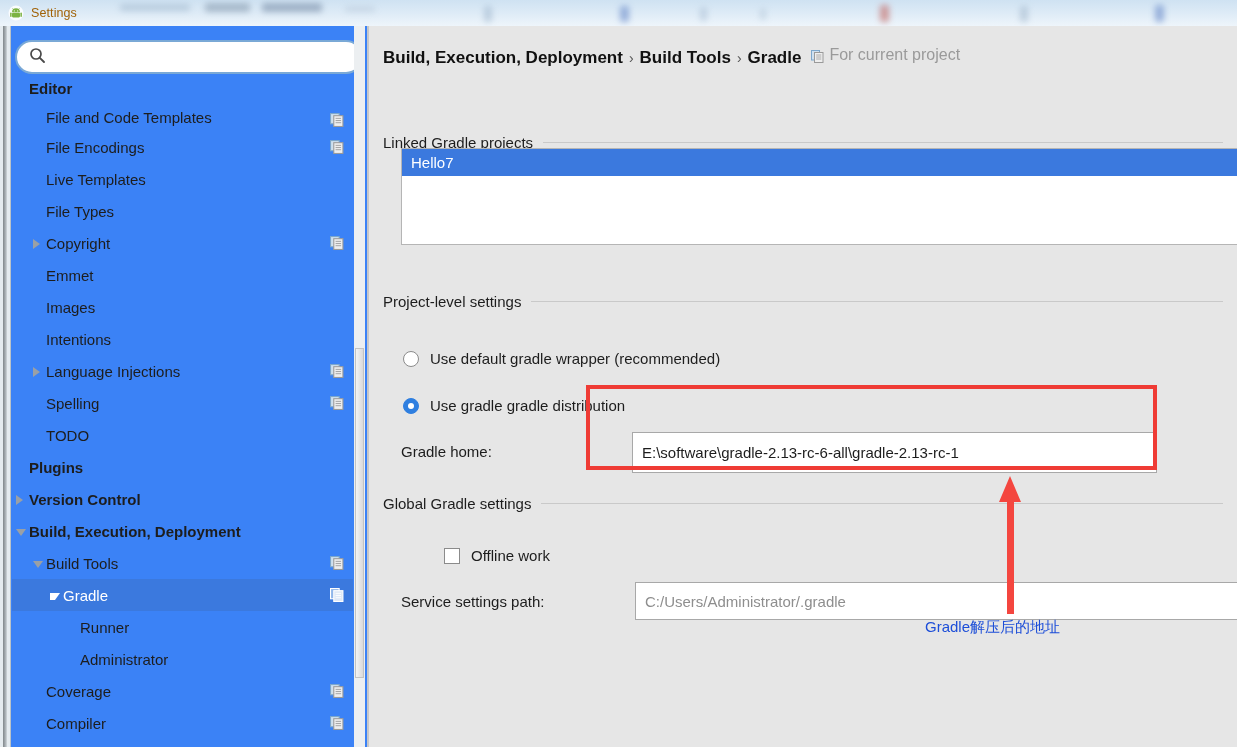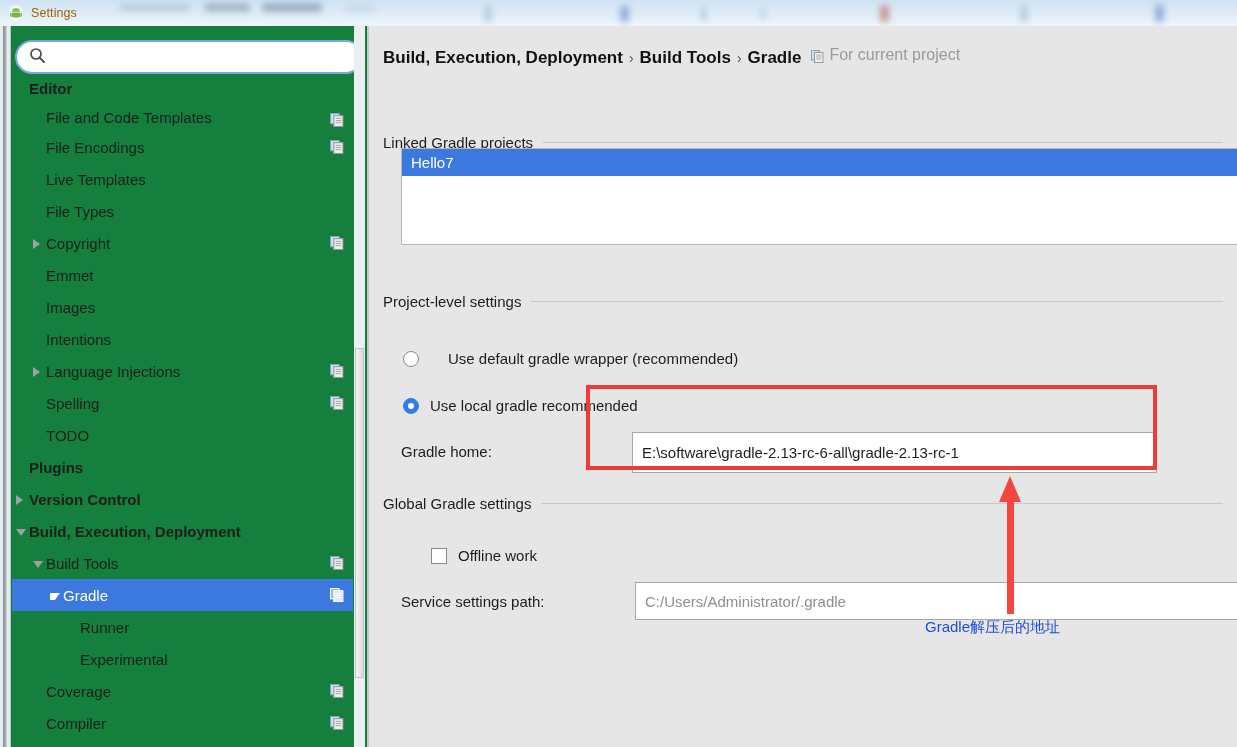--- a/index.html
+++ b/index.html
@@ -56,21 +56,21 @@
   .window {
     position: absolute; left: 0; top: 26px;
     width: 1237px; height: 721px;
     background: #e6e6e6;
   }
 
   
   .sidebar {
     position: absolute; left: 0; top: 0;
     width: 369px; height: 721px;
-    background: #15803d;
+    background: #3b82f6;
     box-sizing: border-box;
   }
   .sidebar-edge-left {
     position: absolute; left: 0; top: 0;
     width: 11px; height: 721px;
     background: #e5ebef;
     border-right: 1px solid #b9c2c8;
     box-sizing: border-box;
   }
   .sidebar-edge-left::after {
@@ -521,21 +521,21 @@
                 </svg></span>
             </div>
             <div class="tree-row">
               <span style="width: 51px; flex: 0 0 auto;"></span>
               <span class="caret-slot"></span>
               <span class="tree-label">Runner</span>
             </div>
             <div class="tree-row">
               <span style="width: 51px; flex: 0 0 auto;"></span>
               <span class="caret-slot"></span>
-              <span class="tree-label">Experimental</span>
+              <span class="tree-label">Administrator</span>
             </div>
             <div class="tree-row">
               <span style="width: 17px; flex: 0 0 auto;"></span>
               <span class="caret-slot"></span>
               <span class="tree-label">Coverage</span>
               <span class="scope-icon"><svg width="14" height="14" viewBox="0 0 13 13">
                   <rect x="0.5" y="0.5" width="8" height="9.5" fill="#cfe0ef" stroke="#7da7cc" stroke-width="1"></rect>
                   <rect x="3.5" y="2.5" width="8.5" height="10" fill="#eeeeee" stroke="#9a9a9a" stroke-width="1"></rect>
                   <line x1="5.2" y1="5" x2="10.3" y2="5" stroke="#9a9a9a" stroke-width=".8"></line>
                   <line x1="5.2" y1="7" x2="10.3" y2="7" stroke="#9a9a9a" stroke-width=".8"></line>
@@ -594,41 +594,41 @@
         <div class="linked-item selected">
           <span>Hello7</span>
         </div>
       </div>
 
       <div class="section-head" style="left:14px; top:267px;">
         <span class="sh-label">Project-level settings</span>
         <span class="sh-rule"></span>
       </div>
 
-      <div class="radio-row" style="left:34px; top:324px;gap:18px;">
+      <div class="radio-row" style="left:34px; top:324px;">
         <span class="radio"></span>
         <span class="radio-label">Use default gradle wrapper (recommended)</span>
       </div>
 
       <div class="radio-row" style="left:34px; top:371px;">
         <span class="radio checked"></span>
-        <span class="radio-label">Use local gradle recommended</span>
+        <span class="radio-label">Use gradle gradle distribution</span>
       </div>
 
       <div class="field-label" style="left:32px; top:417px;">Gradle home:</div>
       <div class="text-field" style="left:263px; top:406px; width:525px; height:41px;">
         <span>E:\software\gradle-2.13-rc-6-all\gradle-2.13-rc-1</span>
       </div>
 
       <div class="section-head" style="left:14px; top:469px;">
         <span class="sh-label">Global Gradle settings</span>
         <span class="sh-rule"></span>
       </div>
 
-      <div class="check-row" style="left:38px; top:521px;padding-left:24px;">
+      <div class="check-row" style="left:51px; top:521px;padding-left:24px;">
         <span class="checkbox"></span>
         <span class="check-label">Offline work</span>
       </div>
 
       <div class="field-label" style="left:32px; top:567px;">Service settings path:</div>
       <div class="text-field placeholder" style="left:266px; top:556px; width:648px; height:38px;">
         <span>C:/Users/Administrator/.gradle</span>
       </div>
 
     </div>

